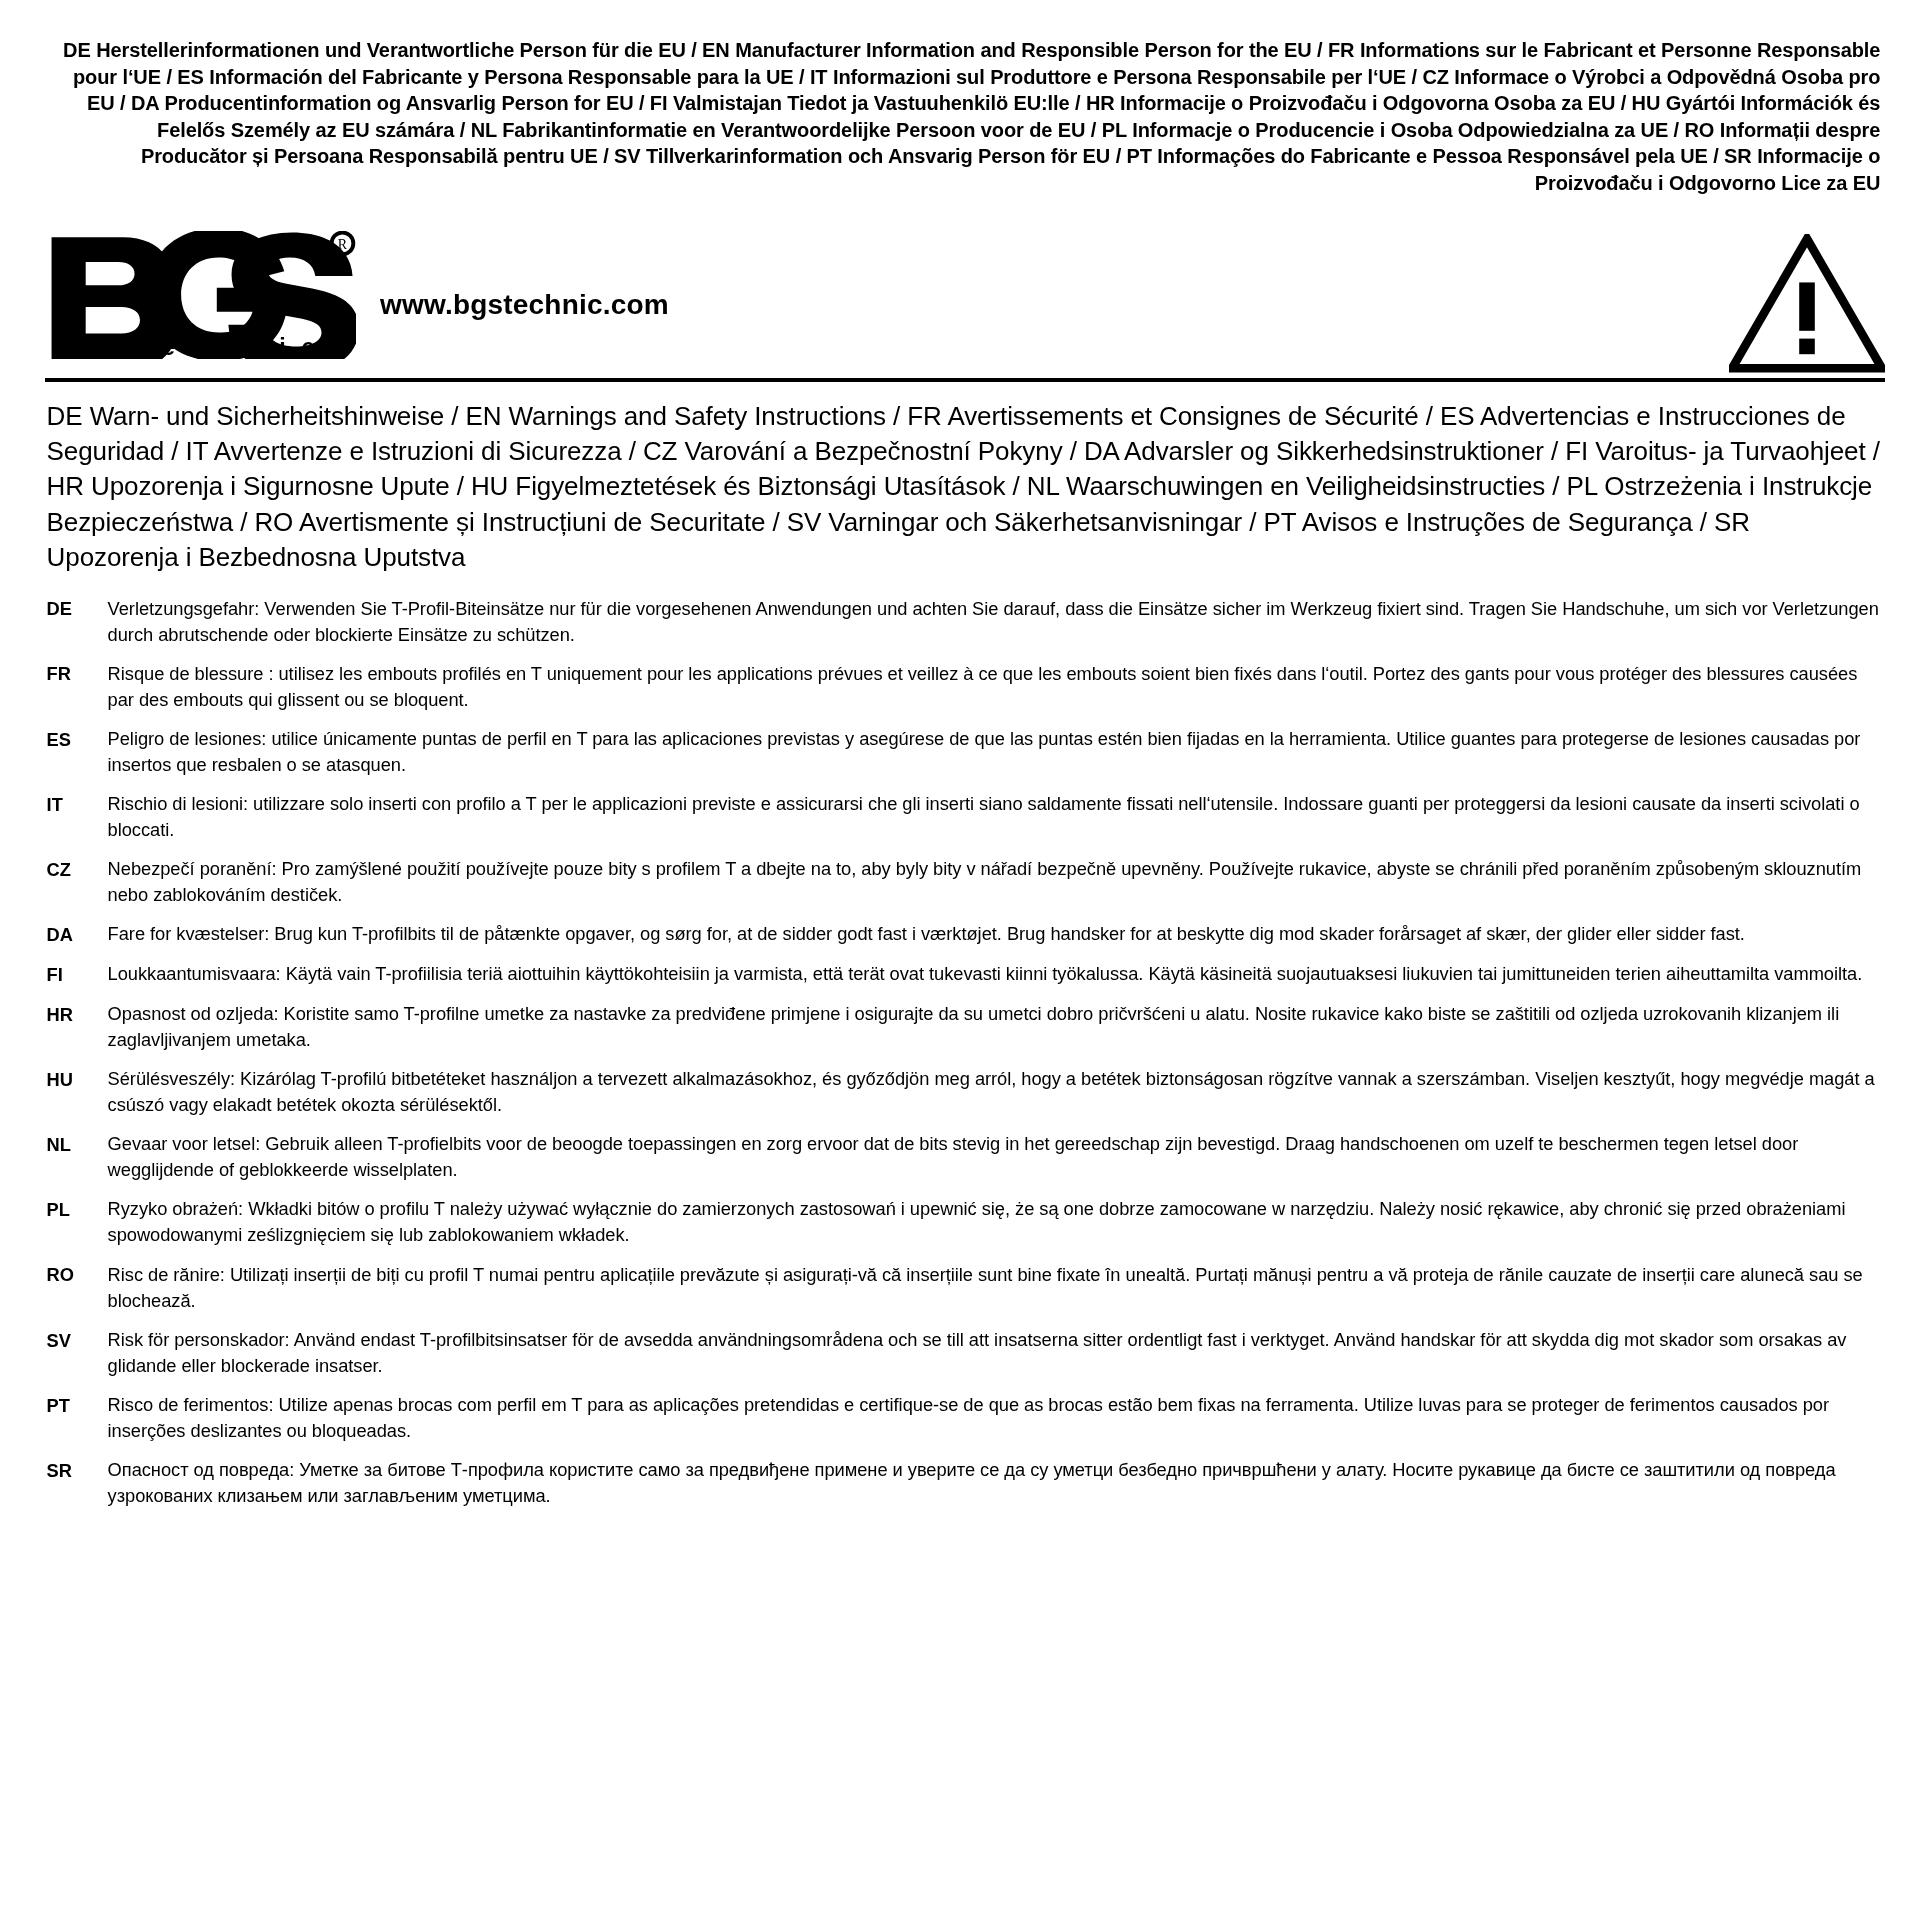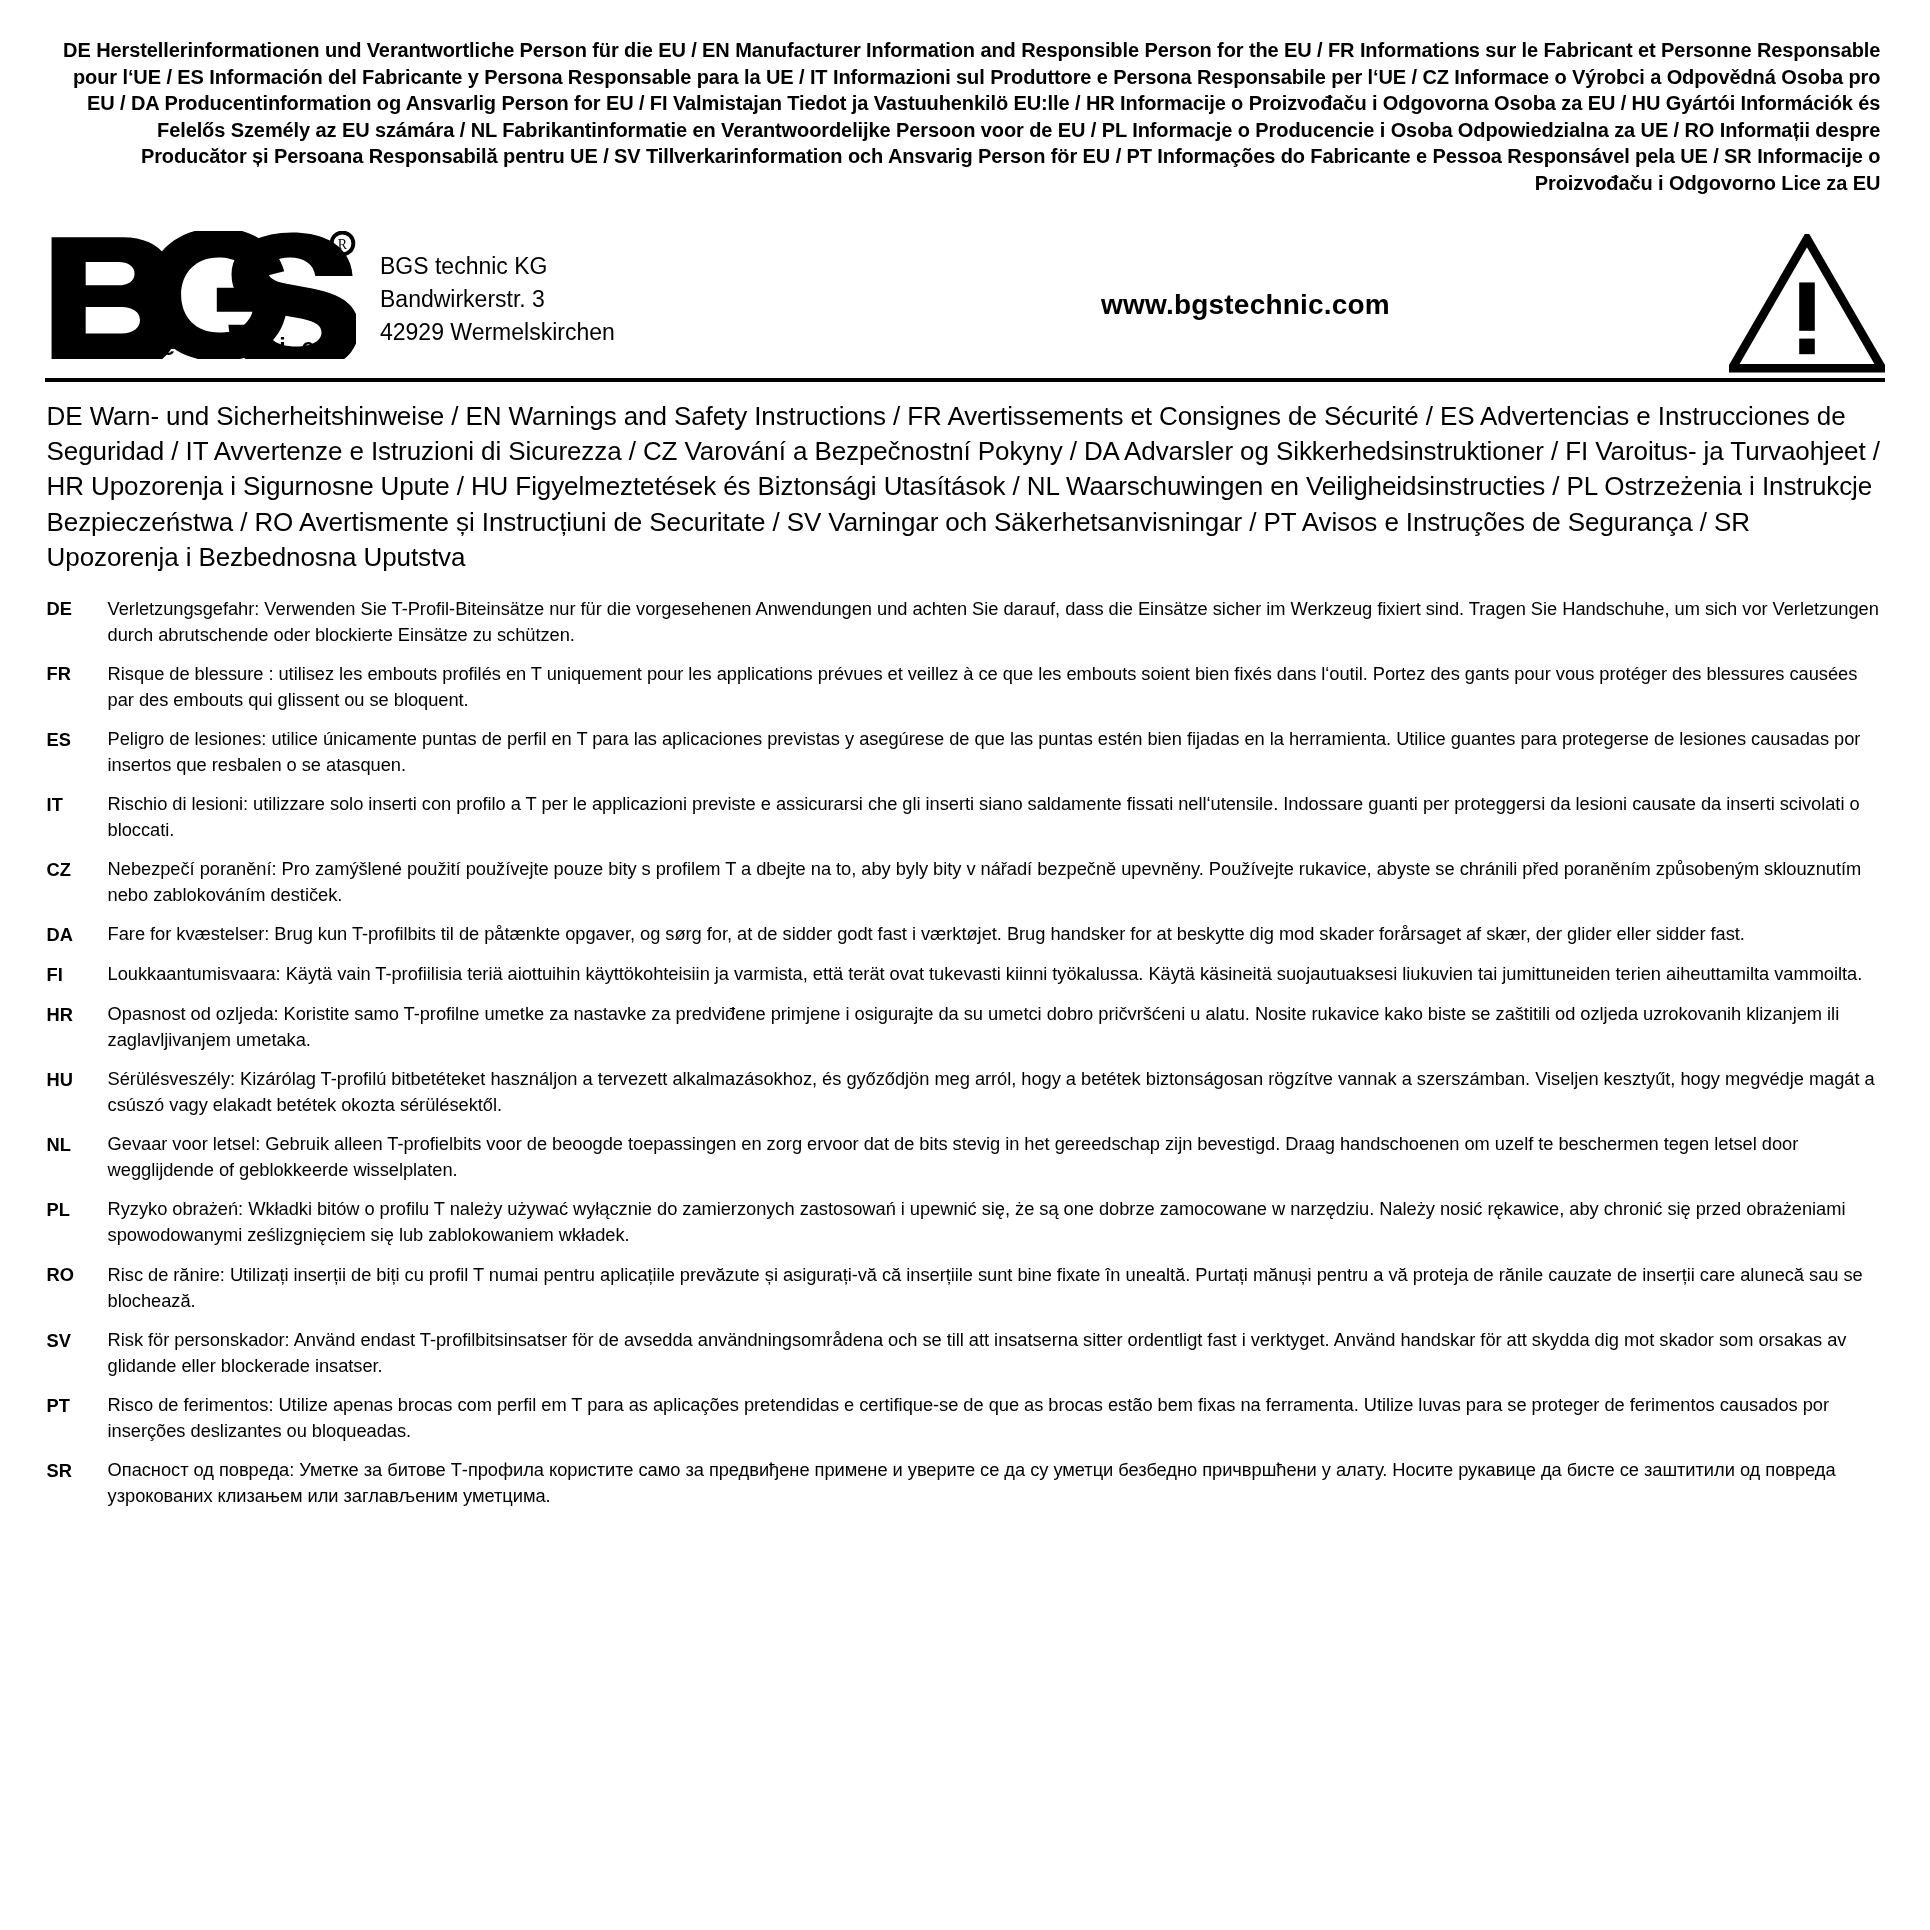--- a/index.html
+++ b/index.html
@@ -57,21 +57,21 @@
     flex: 0 0 327px;
     font-size: 23px;
     line-height: 1.45;
     padding-top: 28px;
   }
   .web {
     flex: 1 1 auto;
     font-size: 28px;
     font-weight: bold;
     padding-top: 67px;
-    text-align: center;
+    text-align: left;
     letter-spacing: 0.2px;
   }
   .warn-tri {
     flex: 0 0 163px;
     padding-top: 12.5px;
     display: flex;
     justify-content: flex-end;
   }
 
   
@@ -129,25 +129,20 @@
                    48 0 76 22 78 56 Z"></path>
 
           <circle cx="383" cy="16" r="14" fill="none" stroke="#000" stroke-width="5"></circle>
           <text x="383" y="23" font-size="18" font-family="Liberation Serif, serif" text-anchor="middle">R</text>
 
           <text x="120" y="160" font-size="30" font-weight="bold" letter-spacing="6" font-family="Liberation Sans, sans-serif">t e c h n i c</text>
         </g>
       </svg>
     </div>
 
-    <div class="addr">
-      <div>BGS technic KG</div>
-      <div>Bandwirkerstr. 3</div>
-      <div>42929 Wermelskirchen</div>
-    </div>
 
 
     <div class="web">www.bgstechnic.com</div>
 
     <div class="warn-tri">
       <svg width="156" height="139" viewBox="0 0 200 178">
         <path d="M100 6 L196 172 L4 172 Z" fill="none" stroke="#000" stroke-width="11" stroke-linejoin="miter"></path>
         <rect x="90" y="62" width="20" height="62" fill="#000"></rect>
         <rect x="90" y="134" width="20" height="20" fill="#000"></rect>
       </svg>

